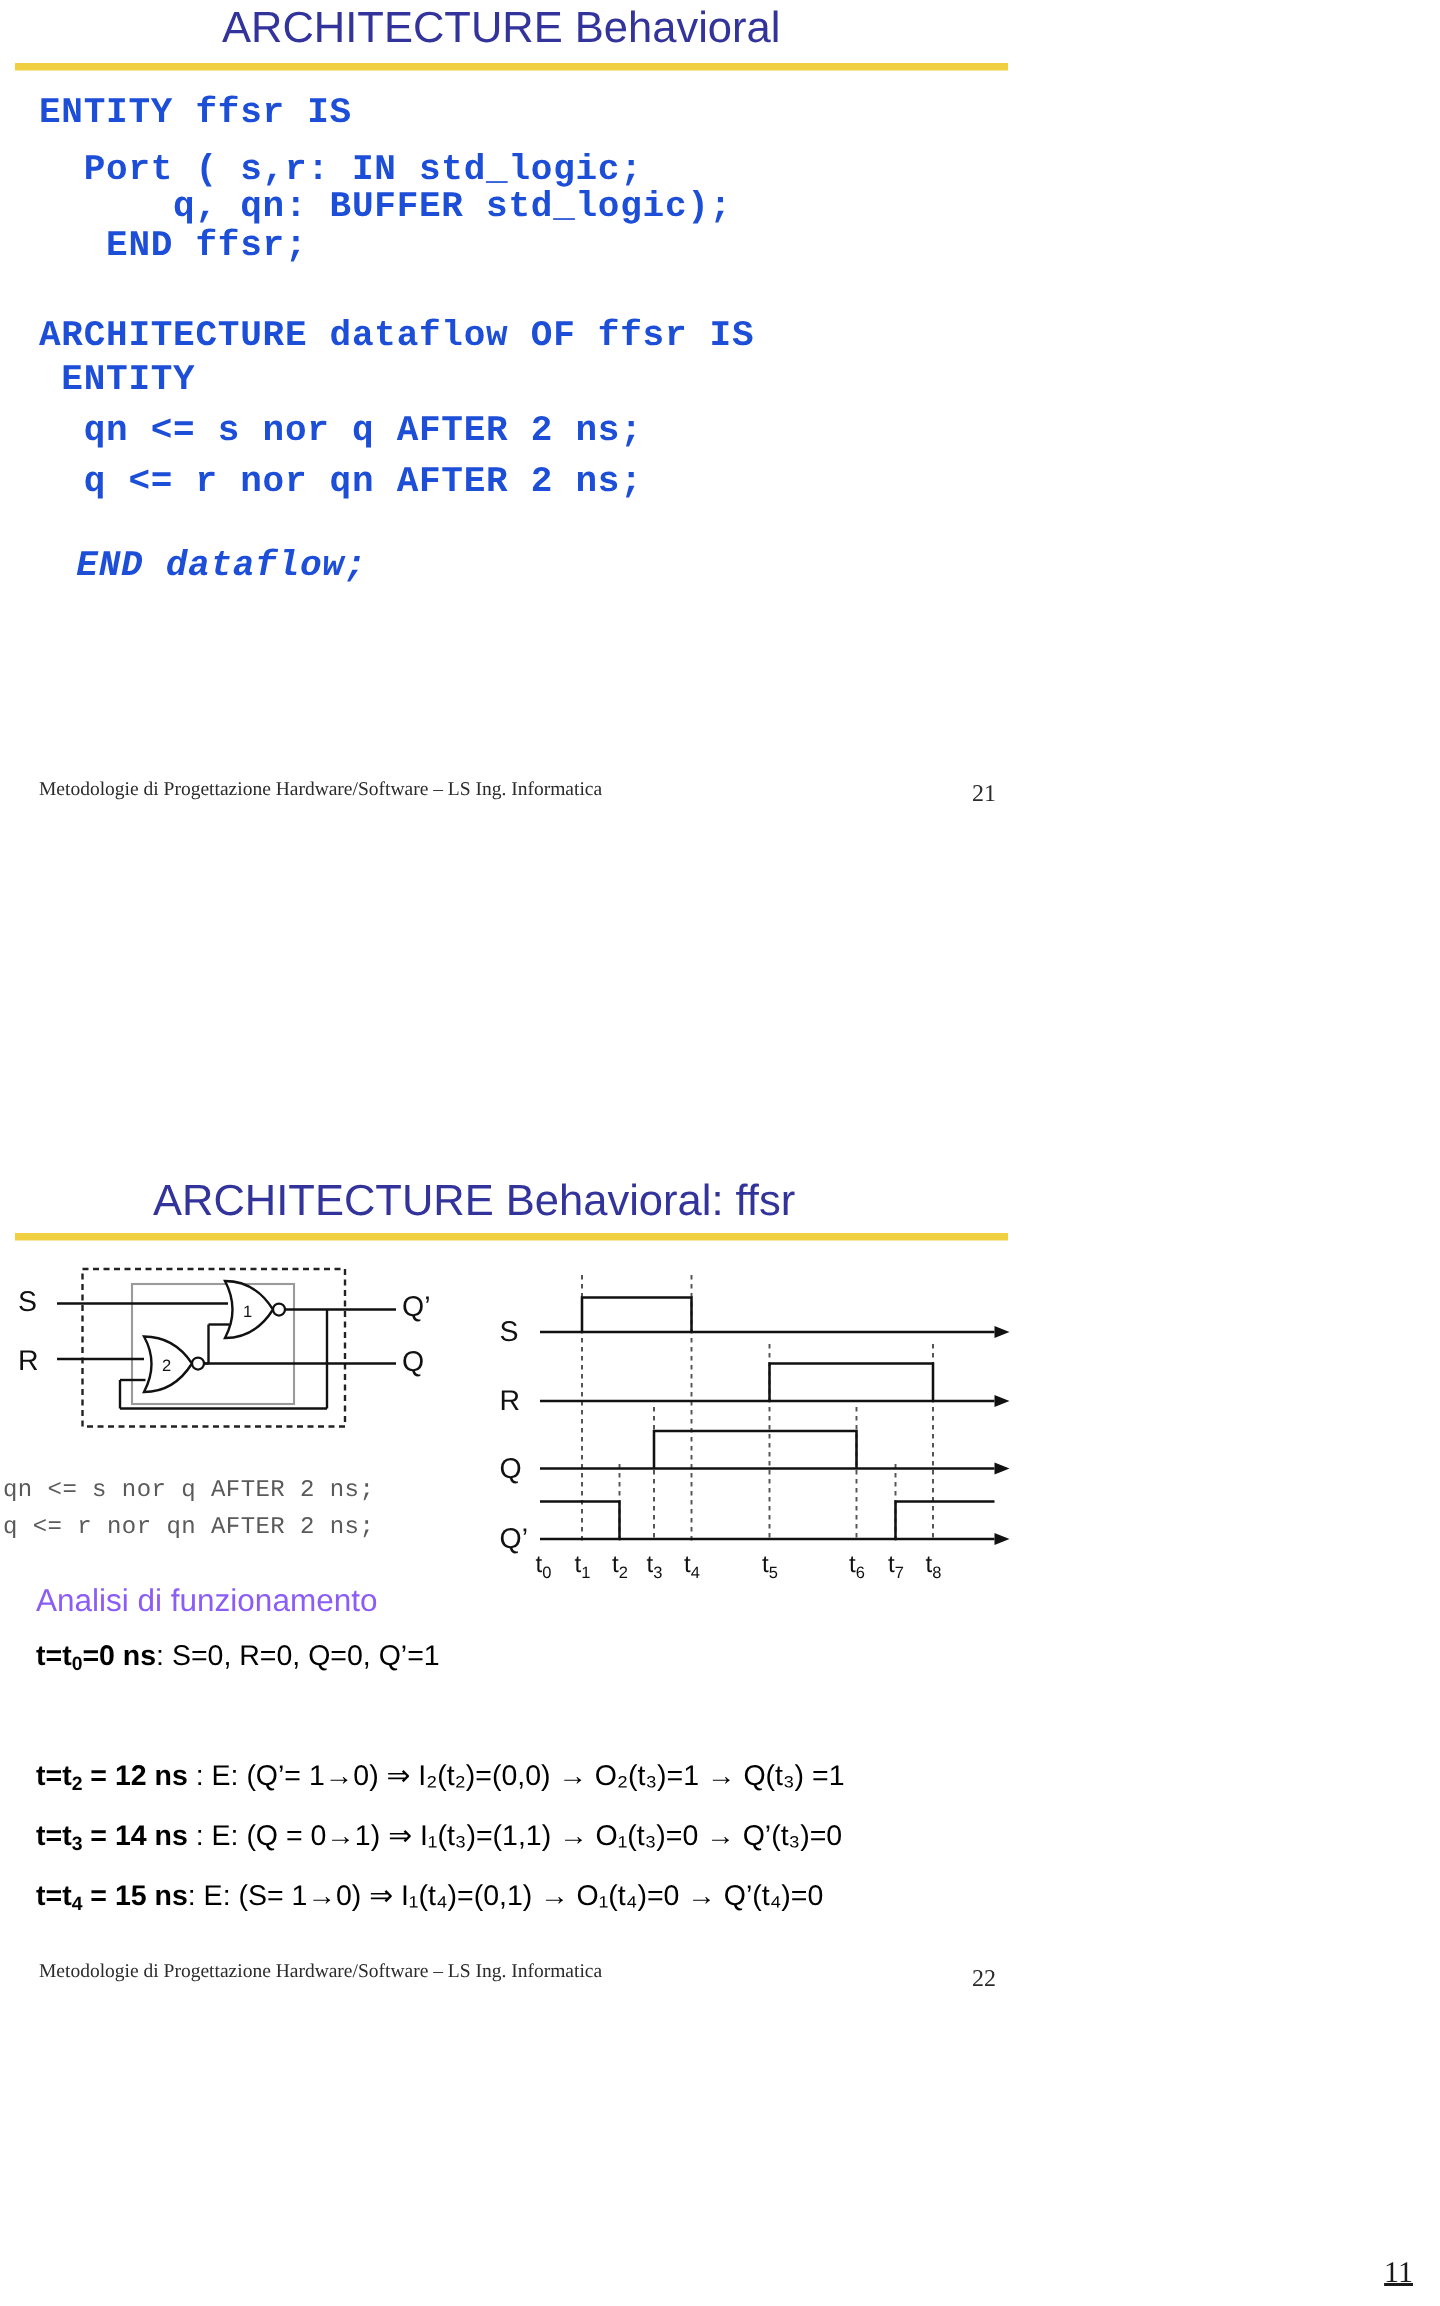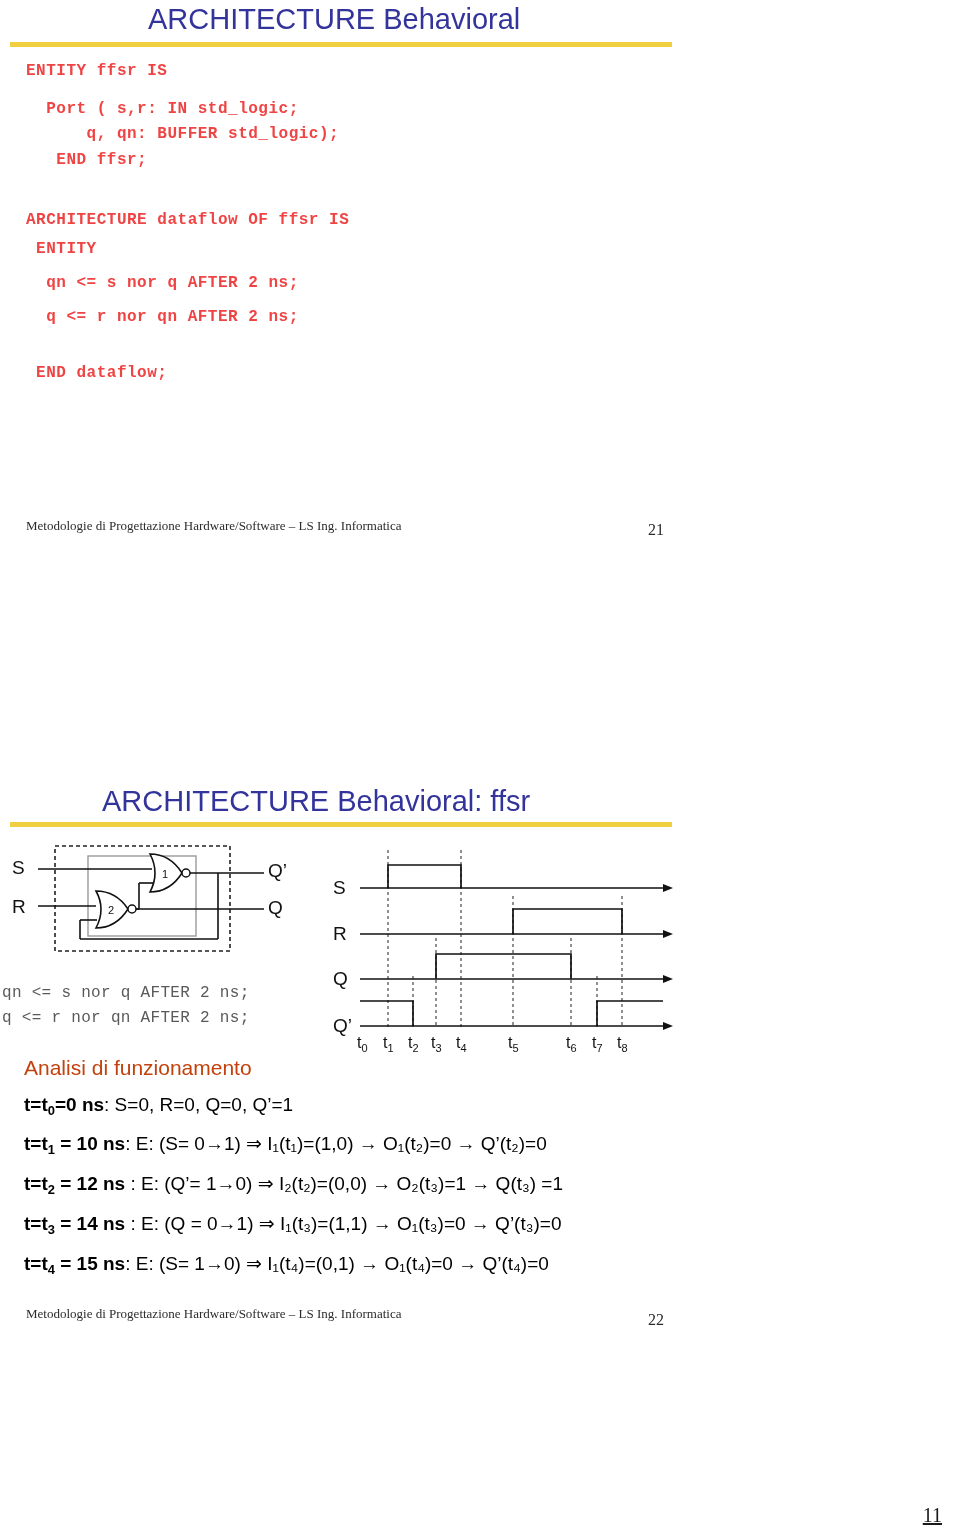--- a/index.html
+++ b/index.html
@@ -23,23 +23,23 @@
   .rule{
     position:absolute;
     left:10px;width:662px;height:5px;
     background:#f0d040;
   }
 
   
   .code{
     position:absolute;
     font-family:"Liberation Mono", monospace;
-    font-size:16px;
+    font-size:24px;
     font-weight:bold;
-    color:#ef4444;
+    color:#1d4ed8;
     white-space:pre;
     letter-spacing:0.5px;
   }
   .code-grey{
     position:absolute;
     font-family:"Liberation Mono", monospace;
     font-size:16px;
     font-weight:normal;
     color:#5a5a5a;
     white-space:pre;
@@ -69,21 +69,21 @@
     text-decoration:underline;
   }
 
   
   .diagram{position:absolute;}
 
   
   .analysis-head{
     position:absolute;
     font-size:21px;
-    color:#c2410c;
+    color:#8b5cf6;
     white-space:nowrap;
   }
   .aline{
     position:absolute;
     font-size:19px;
     color:#000;
     white-space:nowrap;
   }
   .aline b{font-weight:bold;}
   sub{font-size:0.68em;vertical-align:-0.28em;}
@@ -98,21 +98,21 @@
   <div class="rule" style="top:42px;"></div>
 
   <div class="code" style="left:26px;top:62px;">ENTITY ffsr IS</div>
   <div class="code" style="left:26px;top:100px;">  Port ( s,r: IN std_logic;</div>
   <div class="code" style="left:26px;top:125px;">      q, qn: BUFFER std_logic);</div>
   <div class="code" style="left:26px;top:151px;">   END ffsr;</div>
   <div class="code" style="left:26px;top:211px;">ARCHITECTURE dataflow OF ffsr IS</div>
   <div class="code" style="left:26px;top:240px;"> ENTITY</div>
   <div class="code" style="left:26px;top:274px;">  qn &lt;= s nor q AFTER 2 ns;</div>
   <div class="code" style="left:26px;top:308px;">  q &lt;= r nor qn AFTER 2 ns;</div>
-  <div class="code" style="left:26px;top:364px;"> END dataflow;</div>
+  <div class="code" style="left:36px;top:364px;font-style:italic;"> END dataflow;</div>
 
   <div class="footer-text" style="left:26px;top:518px;">Metodologie di Progettazione Hardware/Software – LS Ing. Informatica</div>
   <div class="footer-page" style="left:648px;top:521px;">21</div>
 </div>
 
 <div class="slide" style="top:760px;height:777px;">
 
   <div class="slide-title" style="left:102px;top:25px;">ARCHITECTURE Behavioral: ffsr</div>
 
   <div class="rule" style="top:62px;"></div>
@@ -203,23 +203,20 @@
       <text x="292" y="200">t<tspan font-size="11" dy="4">8</tspan></text>
     </g>
   </svg>
 
   <div class="analysis-head" style="left:24px;top:296px;">Analisi di funzionamento</div>
 
   <div class="aline" style="left:24px;top:334px;">
     <b><span>t=t</span><sub>0</sub><span>=0 ns</span></b><span>: S=0, R=0, Q=0, Q’=1</span>
   </div>
 
-  <div class="aline" style="left:24px;top:372px;">
-    <b><span>t=t</span><sub>1</sub><span> = 10 ns</span></b><span>: E: (S= 0→1) ⇒   I₁(t₁)=(1,0) → O₁(t₂)=0 → Q’(t₂)=0</span>
-  </div>
 
   <div class="aline" style="left:24px;top:412px;">
     <b><span>t=t</span><sub>2</sub><span> = 12 ns</span></b><span> : E:     (Q’= 1→0) ⇒   I₂(t₂)=(0,0) → O₂(t₃)=1 → Q(t₃) =1</span>
   </div>
 
   <div class="aline" style="left:24px;top:452px;">
     <b><span>t=t</span><sub>3</sub><span> = 14 ns</span></b><span> : E:     (Q = 0→1) ⇒  I₁(t₃)=(1,1) → O₁(t₃)=0 → Q’(t₃)=0</span>
   </div>
 
   <div class="aline" style="left:24px;top:492px;">

